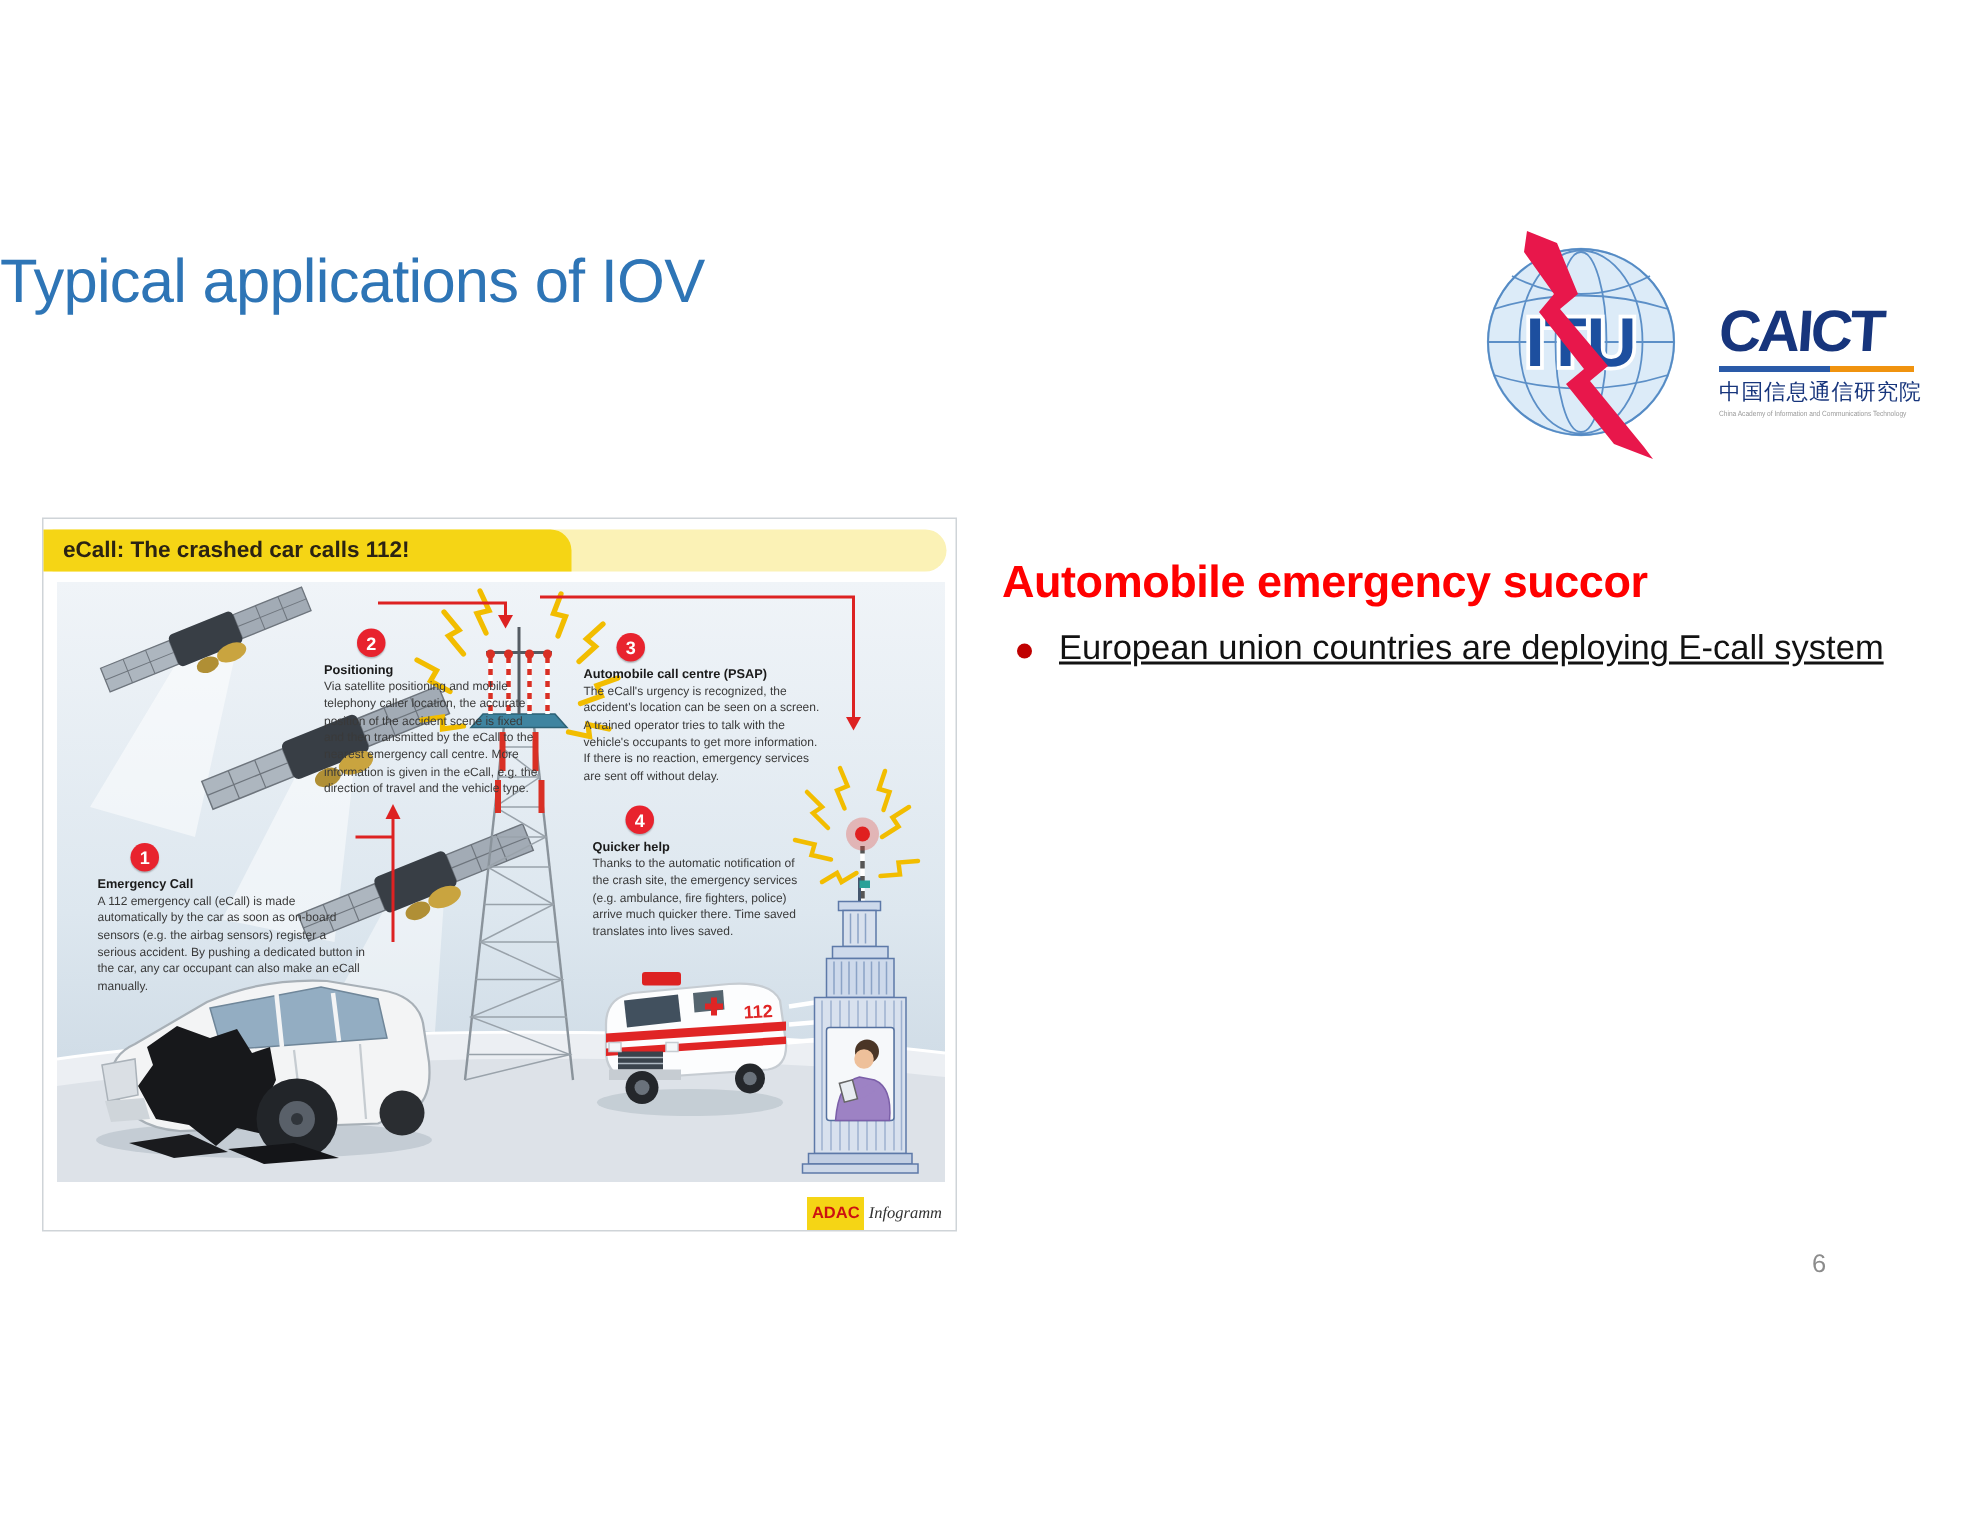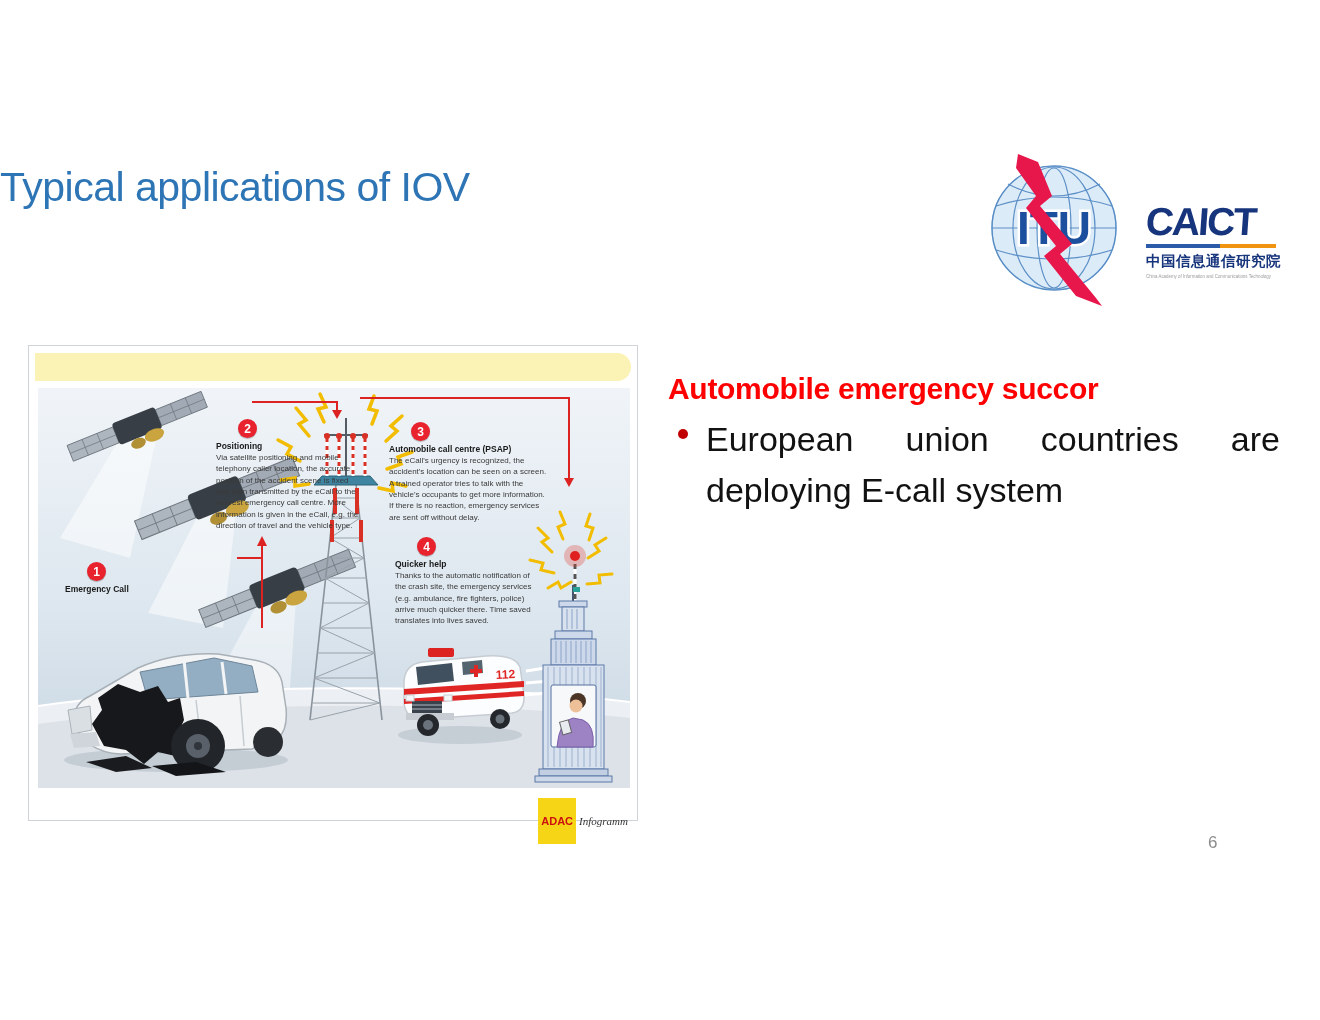--- a/index.html
+++ b/index.html
@@ -12,21 +12,21 @@
   #slide-title { left:0; top:164px; font-size:41px; font-weight:400;
                  color:#2e75b6; letter-spacing:-0.5px; }
 
   
   #itu-logo { left:982px; top:150px; width:150px; height:158px; }
   #caict-logo { left:1146px; top:202px; width:130px; }
   .caict-word { font-size:39px; font-weight:800; color:#17357c; line-height:1;
                 letter-spacing:-2px; transform:skewX(-4deg); }
   .caict-bar  { height:4px; margin:3px 0 4px 0;
                 background:linear-gradient(90deg,#2a5aa8 0%,#2a5aa8 57%,#f0930f 57%,#f0930f 100%); }
-  .caict-cn   { font-size:14.5px; font-weight:700; color:#17357c; white-space:nowrap; letter-spacing:0.5px; }
+  .caict-cn   { font-size:14.5px; font-weight:400; color:#17357c; white-space:nowrap; letter-spacing:0.5px; }
   .caict-en   { font-size:5px; color:#9a9a9a; white-space:nowrap;
                 transform:scaleX(0.88); transform-origin:left center; margin-top:2px; }
 
   
   #infographic { left:28px; top:345px; width:610px; height:476px;
                  background:#ffffff; border:1px solid #cfd4d8; }
   .ig-banner-pale { position:absolute; left:6px; top:7px; right:6px; height:28px;
                     background:#fbf2b6; border-radius:0 14px 14px 0; }
   .ig-banner { position:absolute; left:0; top:7px; width:352px; height:28px;
                background:#f5d515; border-radius:0 14px 0 0;
@@ -42,30 +42,30 @@
               justify-content:center; margin-left:22px; margin-bottom:3px;
               box-shadow:0 1px 1px rgba(0,0,0,0.25); }
   .step-title { font-size:8.5px; font-weight:700; color:#1a1a1a; margin-bottom:1px; }
   .step-text  { font-size:8px; line-height:1.42; color:#3a3a3a; }
   #step2 { left:178px; top:31px;  width:148px; }
   #step3 { left:351px; top:34px;  width:162px; }
   #step1 { left:27px;  top:174px; width:180px; }
   #step4 { left:357px; top:149px; width:142px; }
 
   .ig-credit { position:absolute; right:9px; top:452px; font-size:11px; white-space:nowrap; }
-  .adac { background:#f5d515; color:#cc1111; font-weight:800; padding:16px 3px;
+  .adac { background:#f5d515; color:#cc1111; font-weight:800; padding:4px 3px;
           display:inline-block; line-height:14px; }
   .infogramm { font-style:italic; color:#333; font-family:"Liberation Serif", serif; }
 
   
   #content { left:668px; top:372px; width:612px; }
   #content h2 { font-size:30px; font-weight:700; color:#ff0000;
                 margin-bottom:8px; letter-spacing:-0.3px; }
-  .bullet { position:relative; padding-left:38px; font-size:34px; line-height:1.5;
-            text-align:justify; color:#121212; margin-bottom:2px; }
+  .bullet { position:relative; padding-left:38px; font-size:23px; line-height:1.5;
+            text-align:justify; color:#121212; margin-bottom:2px;text-decoration:underline; }
   .marker { position:absolute; left:10px; top:15px; width:10px; height:10px;
             background:#c00000; border-radius:50%; }
   .navy { color:#1f3864; font-weight:700; }
   .redtx { color:#ff0000; }
   .boldtx { font-weight:700; }
 
   #page-num { left:1208px; top:833px; font-size:17px; color:#8c8c8c; }
 </style>
 </head>
 <body>
@@ -91,20 +91,21 @@
 
 <div id="caict-logo" class="abs">
   <div class="caict-word">CAICT</div>
   <div class="caict-bar"></div>
   <div class="caict-cn">中国信息通信研究院</div>
   <div class="caict-en">China Academy of Information and Communications Technology</div>
 </div>
 
 <div id="infographic" class="abs">
   <div class="ig-banner-pale"></div>
+  <div class="ig-banner">eCall: The crashed car calls 112!</div>
 
   <div class="ig-illustration">
     <svg class="ig-svg" viewBox="0 0 592 400">
       <defs>
         <linearGradient id="sky" x1="0" y1="0" x2="0" y2="1">
           <stop offset="0" stop-color="#f0f4f8"></stop>
           <stop offset="0.55" stop-color="#dde7ef"></stop>
           <stop offset="1" stop-color="#c6d4e0"></stop>
         </linearGradient>
         <g id="sat">
@@ -276,20 +277,21 @@
       <div class="step-text">Via satellite positioning and mobile telephony caller location, the accurate position of the accident scene is fixed and then transmitted by the eCall to the nearest emergency call centre. More information is given in the eCall, e.g. the direction of travel and the vehicle type.</div>
     </div>
     <div class="step" id="step3">
       <div class="step-num">3</div>
       <div class="step-title">Automobile call centre (PSAP)</div>
       <div class="step-text">The eCall's urgency is recognized, the accident's location can be seen on a screen. A trained operator tries to talk with the vehicle's occupants to get more information. If there is no reaction, emergency services are sent off without delay.</div>
     </div>
     <div class="step" id="step1">
       <div class="step-num">1</div>
       <div class="step-title">Emergency Call</div>
+      <div class="step-text">A 112 emergency call (eCall) is made automatically by the car as soon as on-board sensors (e.g. the airbag sensors) register a serious accident. By pushing a dedicated button in the car, any car occupant can also make an eCall manually.</div>
     </div>
     <div class="step" id="step4">
       <div class="step-num">4</div>
       <div class="step-title">Quicker help</div>
       <div class="step-text">Thanks to the automatic notification of the crash site, the emergency services (e.g. ambulance, fire fighters, police) arrive much quicker there. Time saved translates into lives saved.</div>
     </div>
   </div>
 
   <div class="ig-credit">
     <span class="adac">ADAC</span>

